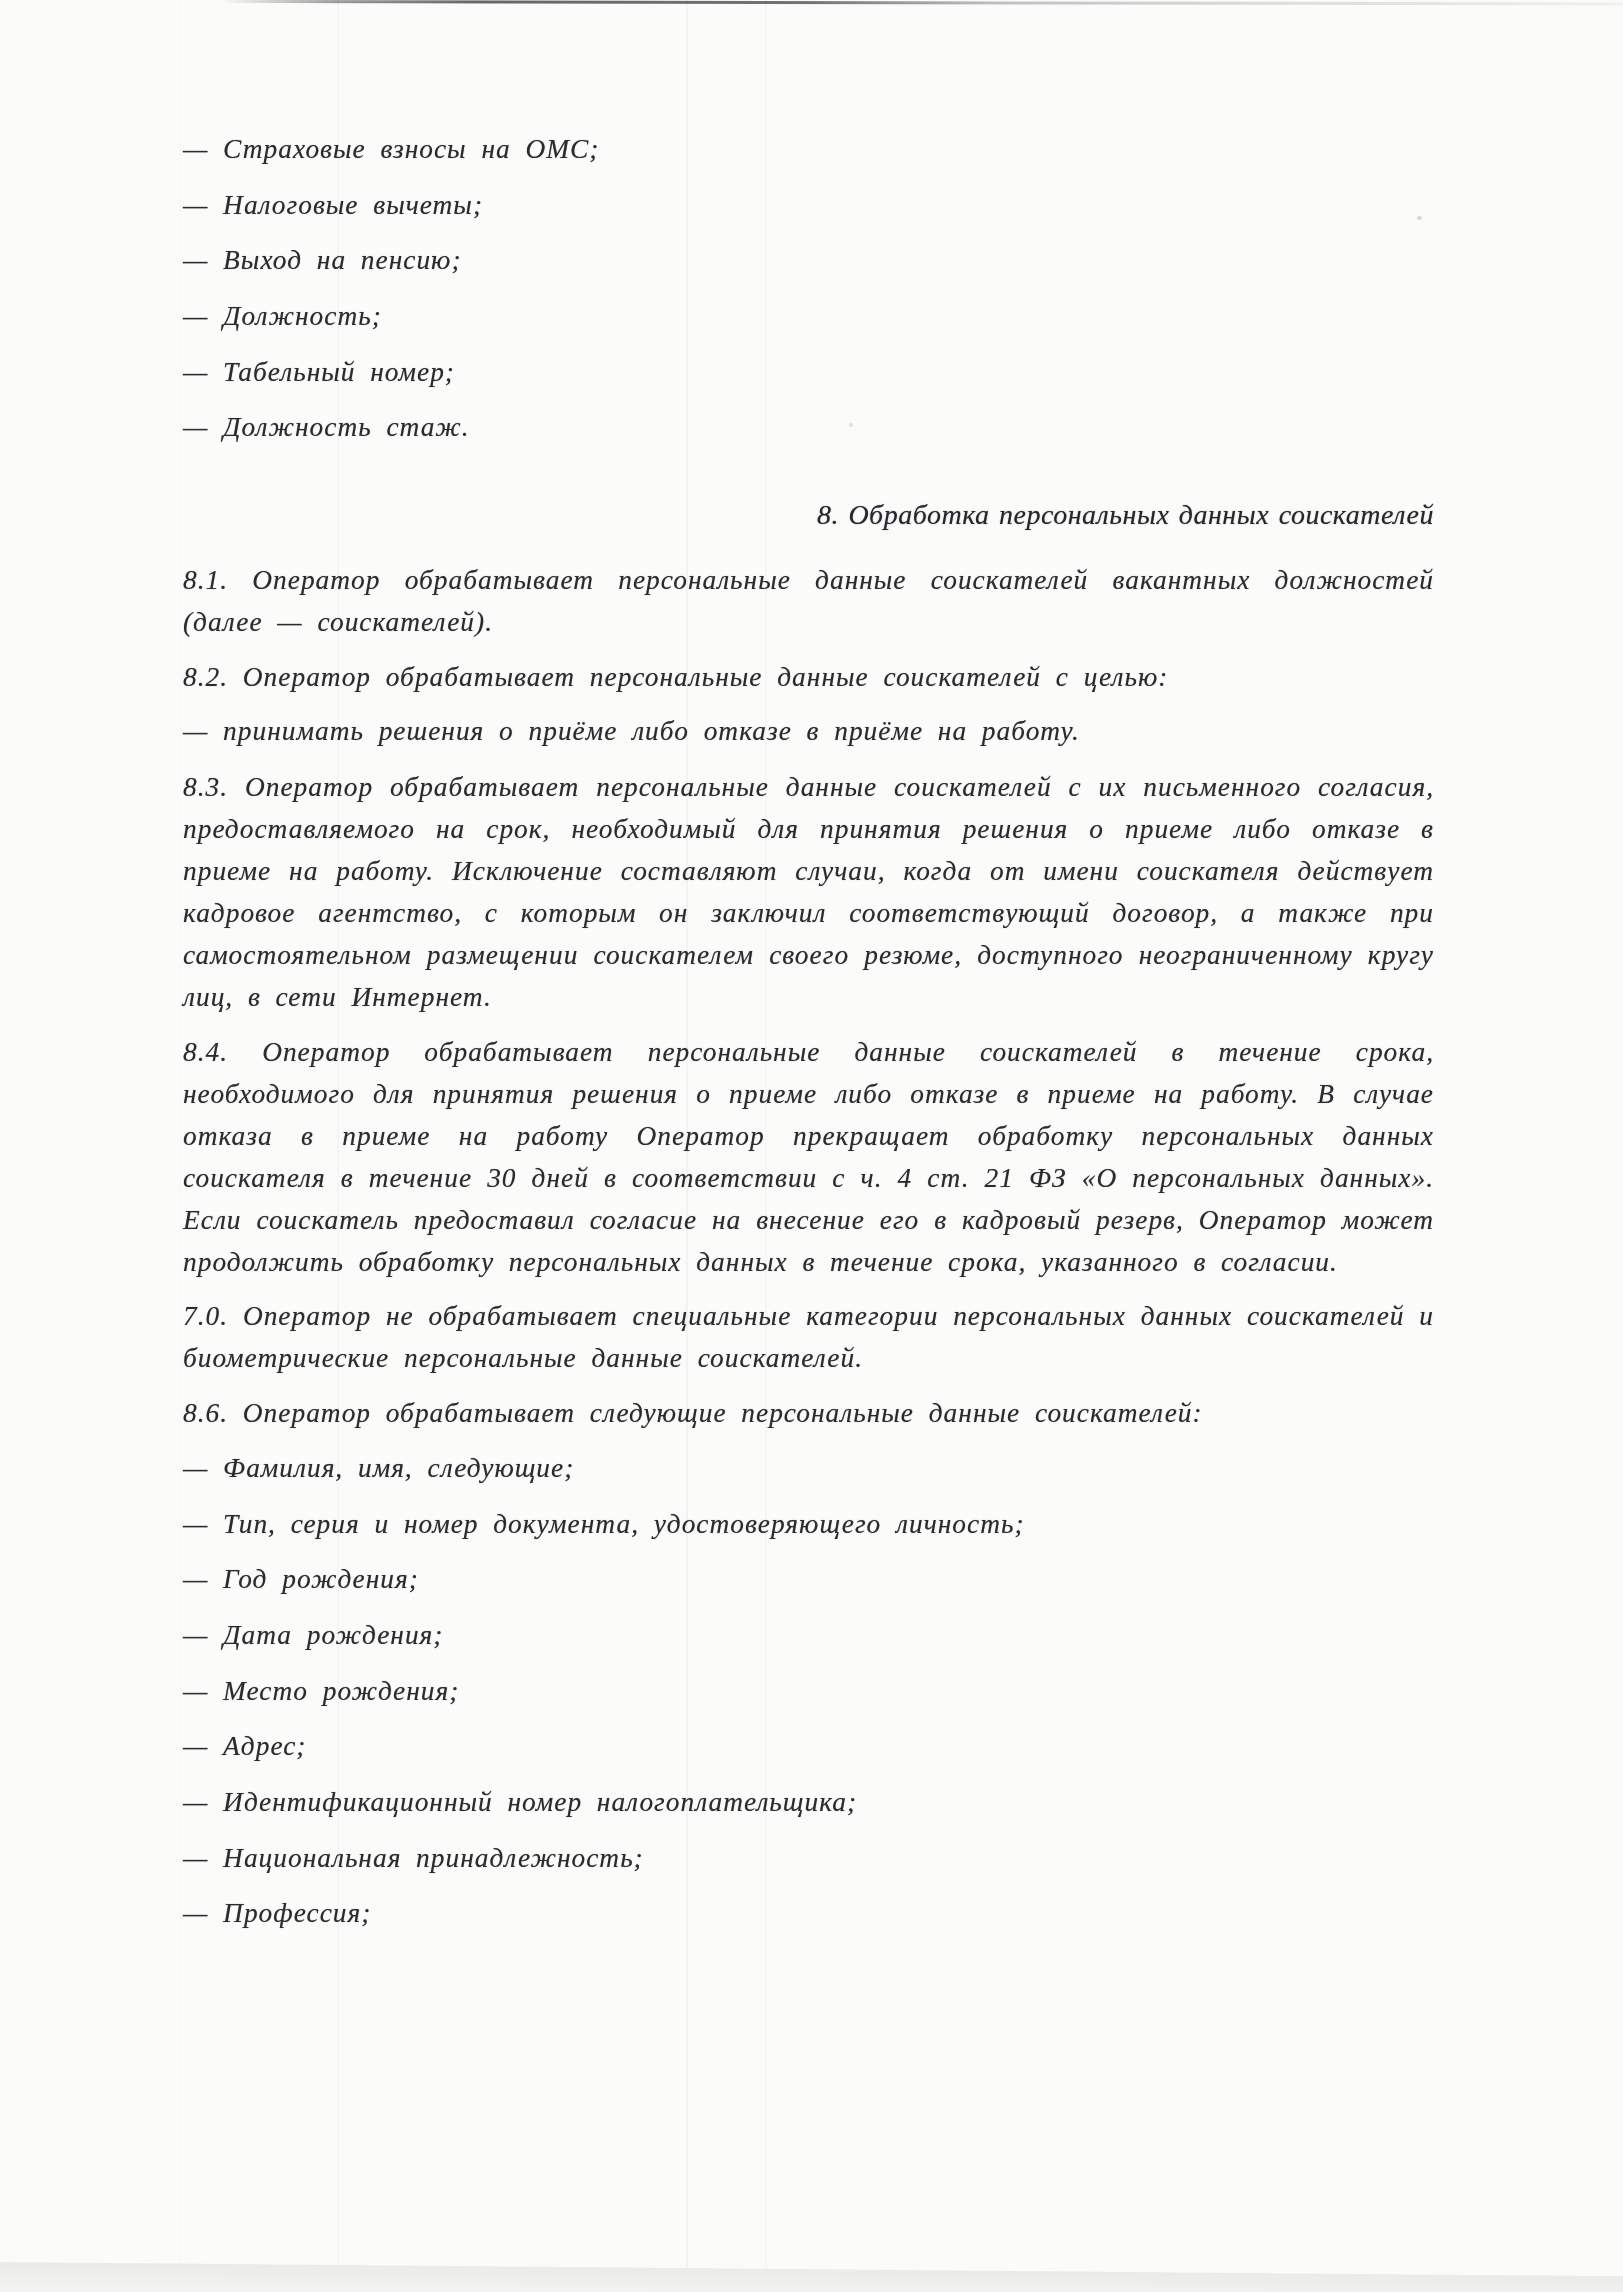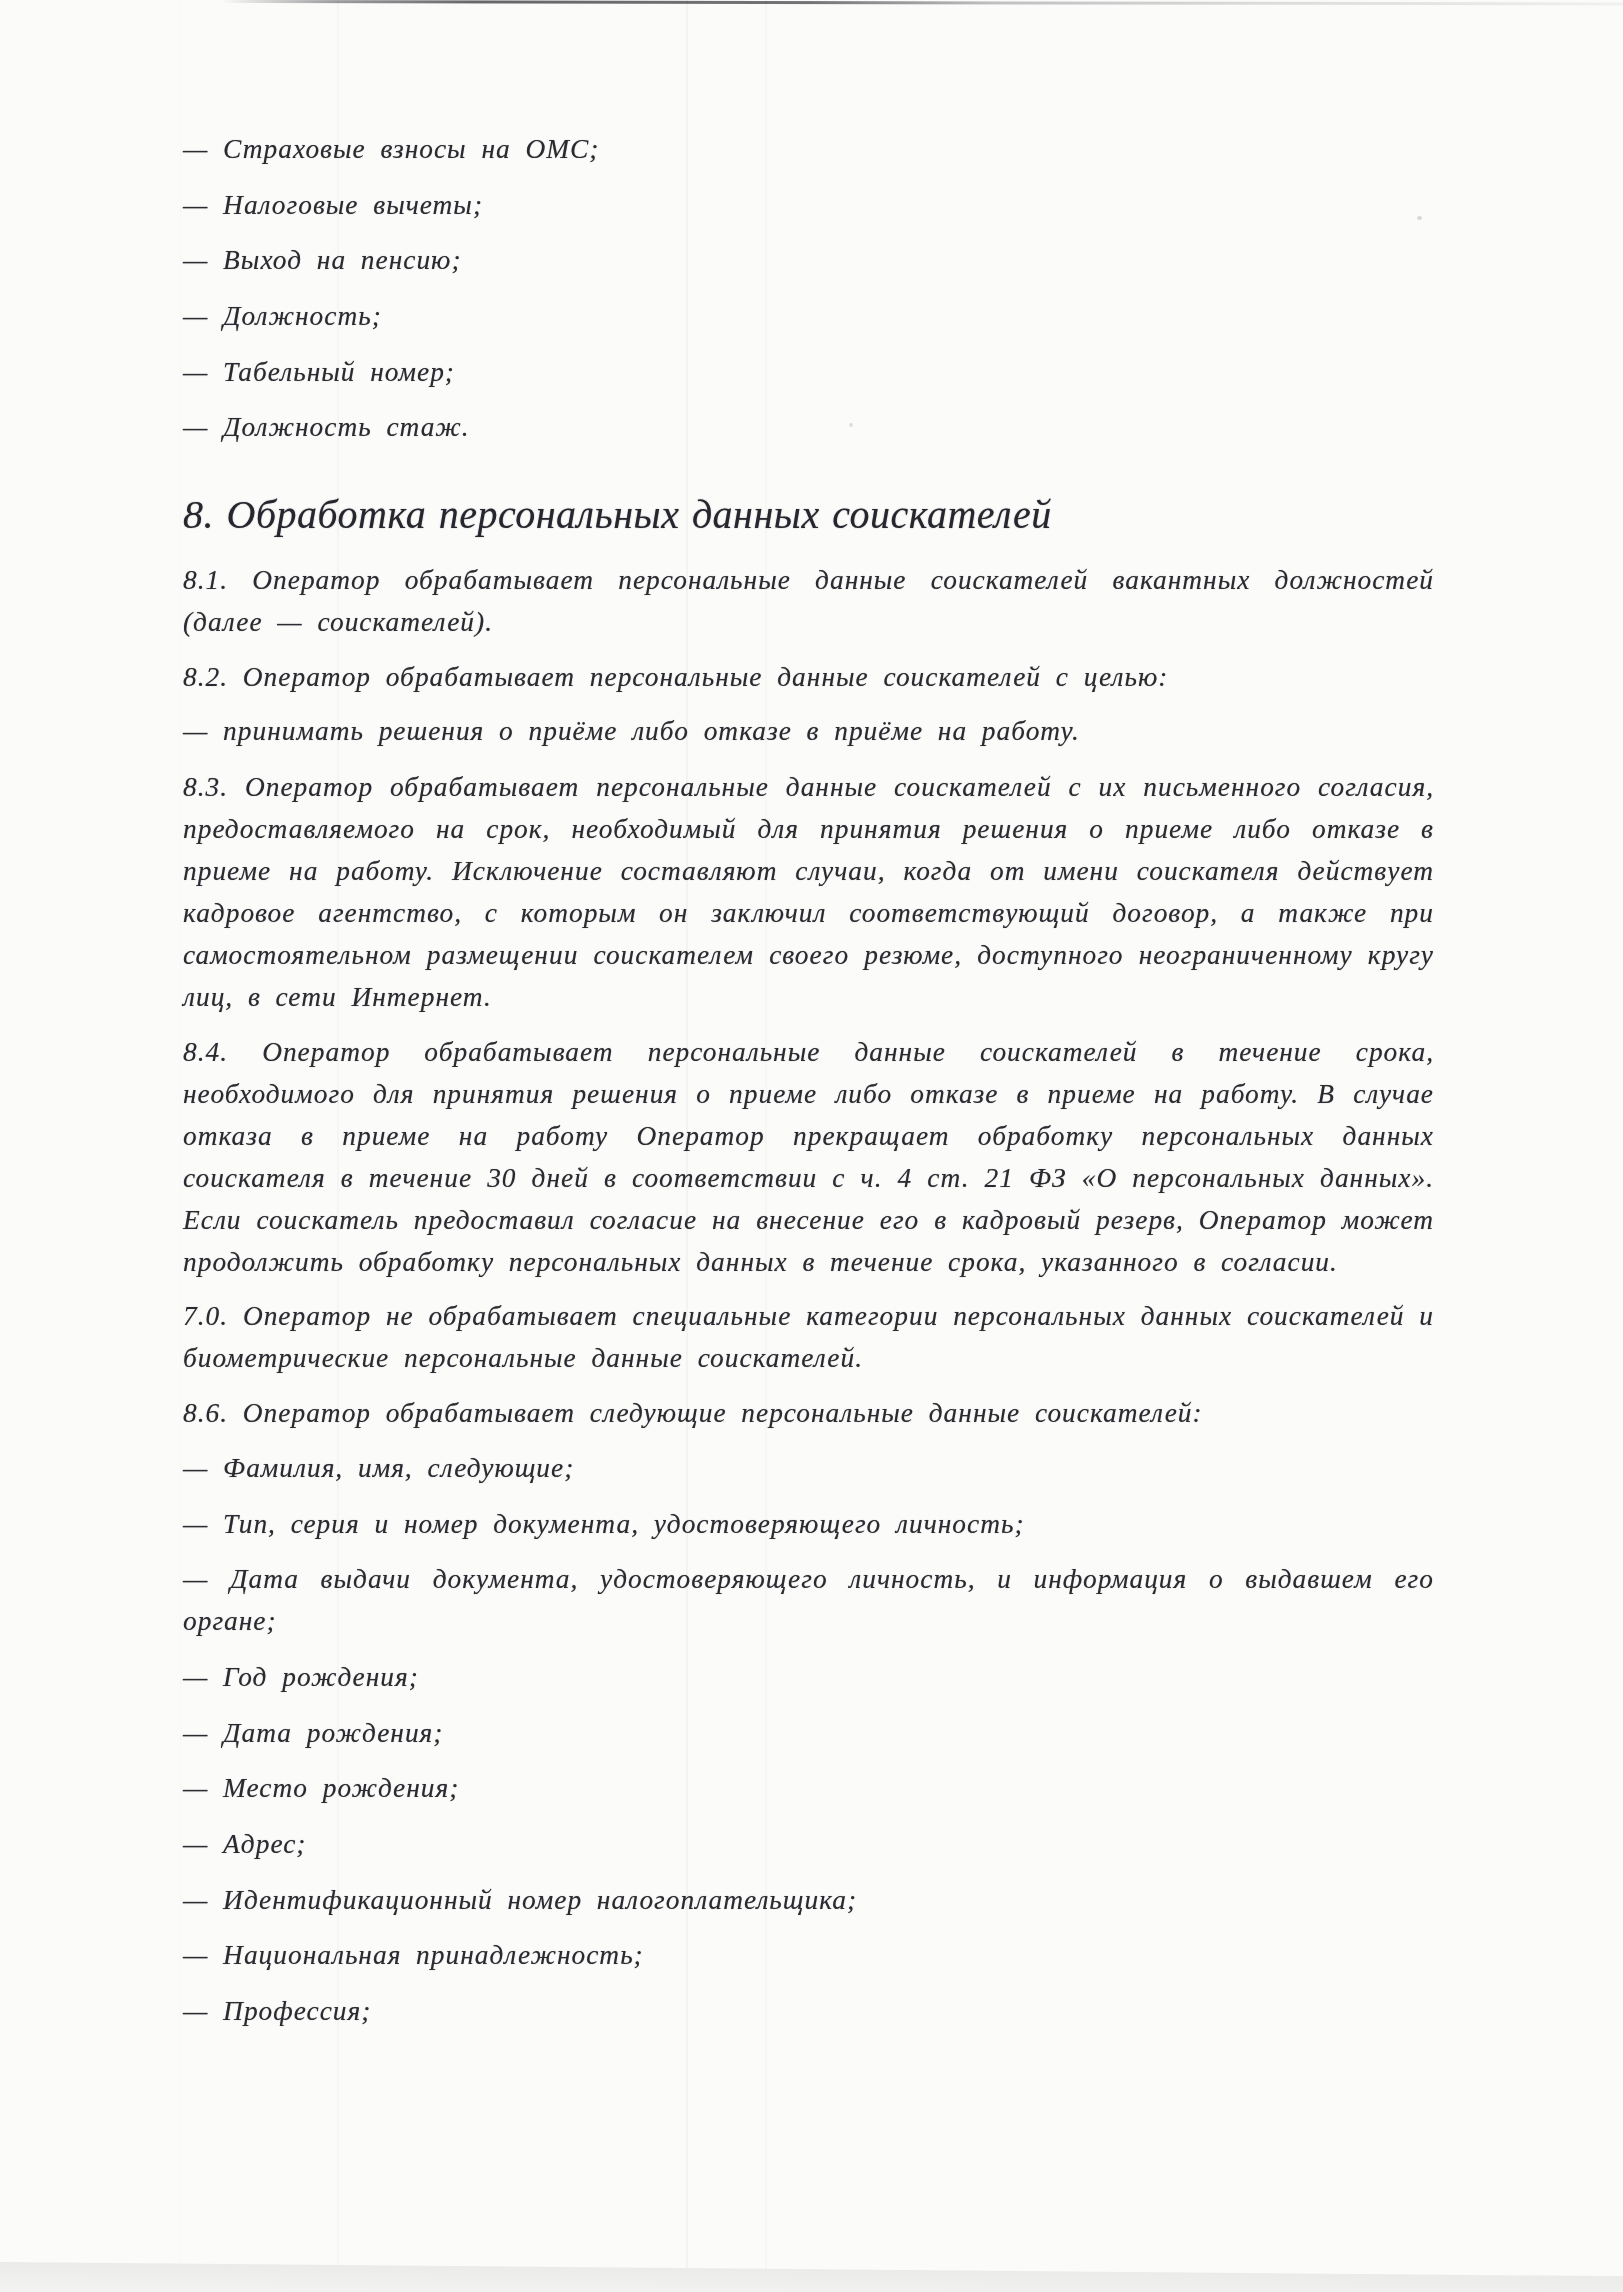--- a/index.html
+++ b/index.html
@@ -32,24 +32,24 @@
     text-shadow: 0 0 1px rgba(42,42,49,0.45);
     font-style: italic;
   }
   .content p {
     margin: 0 0 12.7px 0;
   }
   p.li {
     margin: 0 0 13.7px 0;
   }
   h1.heading {
-    font-size: 40px;
+    font-size: 28px;
     font-weight: normal;
     line-height: 51px;
-    text-align: left;
+    text-align: right;
     margin: 41px 0 18.6px 0;
     letter-spacing: 0.5px;
     word-spacing: 2px;
     color: #26262e;
     text-shadow: 0 0 1.2px rgba(38,38,46,0.55);
   }
   
   .scan-top-edge {
     position: absolute;
     top: 0;
@@ -119,21 +119,20 @@
     <p>8.3. Оператор обрабатывает персональные данные соискателей с их письменного согласия, предоставляемого на срок, необходимый для принятия решения о приеме либо отказе в приеме на работу. Исключение составляют случаи, когда от имени соискателя действует кадровое агентство, с которым он заключил соответствующий договор, а также при самостоятельном размещении соискателем своего резюме, доступного неограниченному кругу лиц, в сети Интернет.</p>
 
     <p>8.4. Оператор обрабатывает персональные данные соискателей в течение срока, необходимого для принятия решения о приеме либо отказе в приеме на работу. В случае отказа в приеме на работу Оператор прекращает обработку персональных данных соискателя в течение 30 дней в соответствии с ч. 4 ст. 21 ФЗ «О персональных данных». Если соискатель предоставил согласие на внесение его в кадровый резерв, Оператор может продолжить обработку персональных данных в течение срока, указанного в согласии.</p>
 
     <p>7.0. Оператор не обрабатывает специальные категории персональных данных соискателей и биометрические персональные данные соискателей.</p>
 
     <p>8.6. Оператор обрабатывает следующие персональные данные соискателей:</p>
 
     <p class="li">— Фамилия, имя, следующие;</p>
     <p class="li">— Тип, серия и номер документа, удостоверяющего личность;</p>
-    <p class="li">— Дата выдачи документа, удостоверяющего личность, и информация о выдавшем его органе;</p>
     <p class="li">— Год рождения;</p>
     <p class="li">— Дата рождения;</p>
     <p class="li">— Место рождения;</p>
     <p class="li">— Адрес;</p>
     <p class="li">— Идентификационный номер налогоплательщика;</p>
     <p class="li">— Национальная принадлежность;</p>
     <p class="li">— Профессия;</p>
 
   </div>
 

